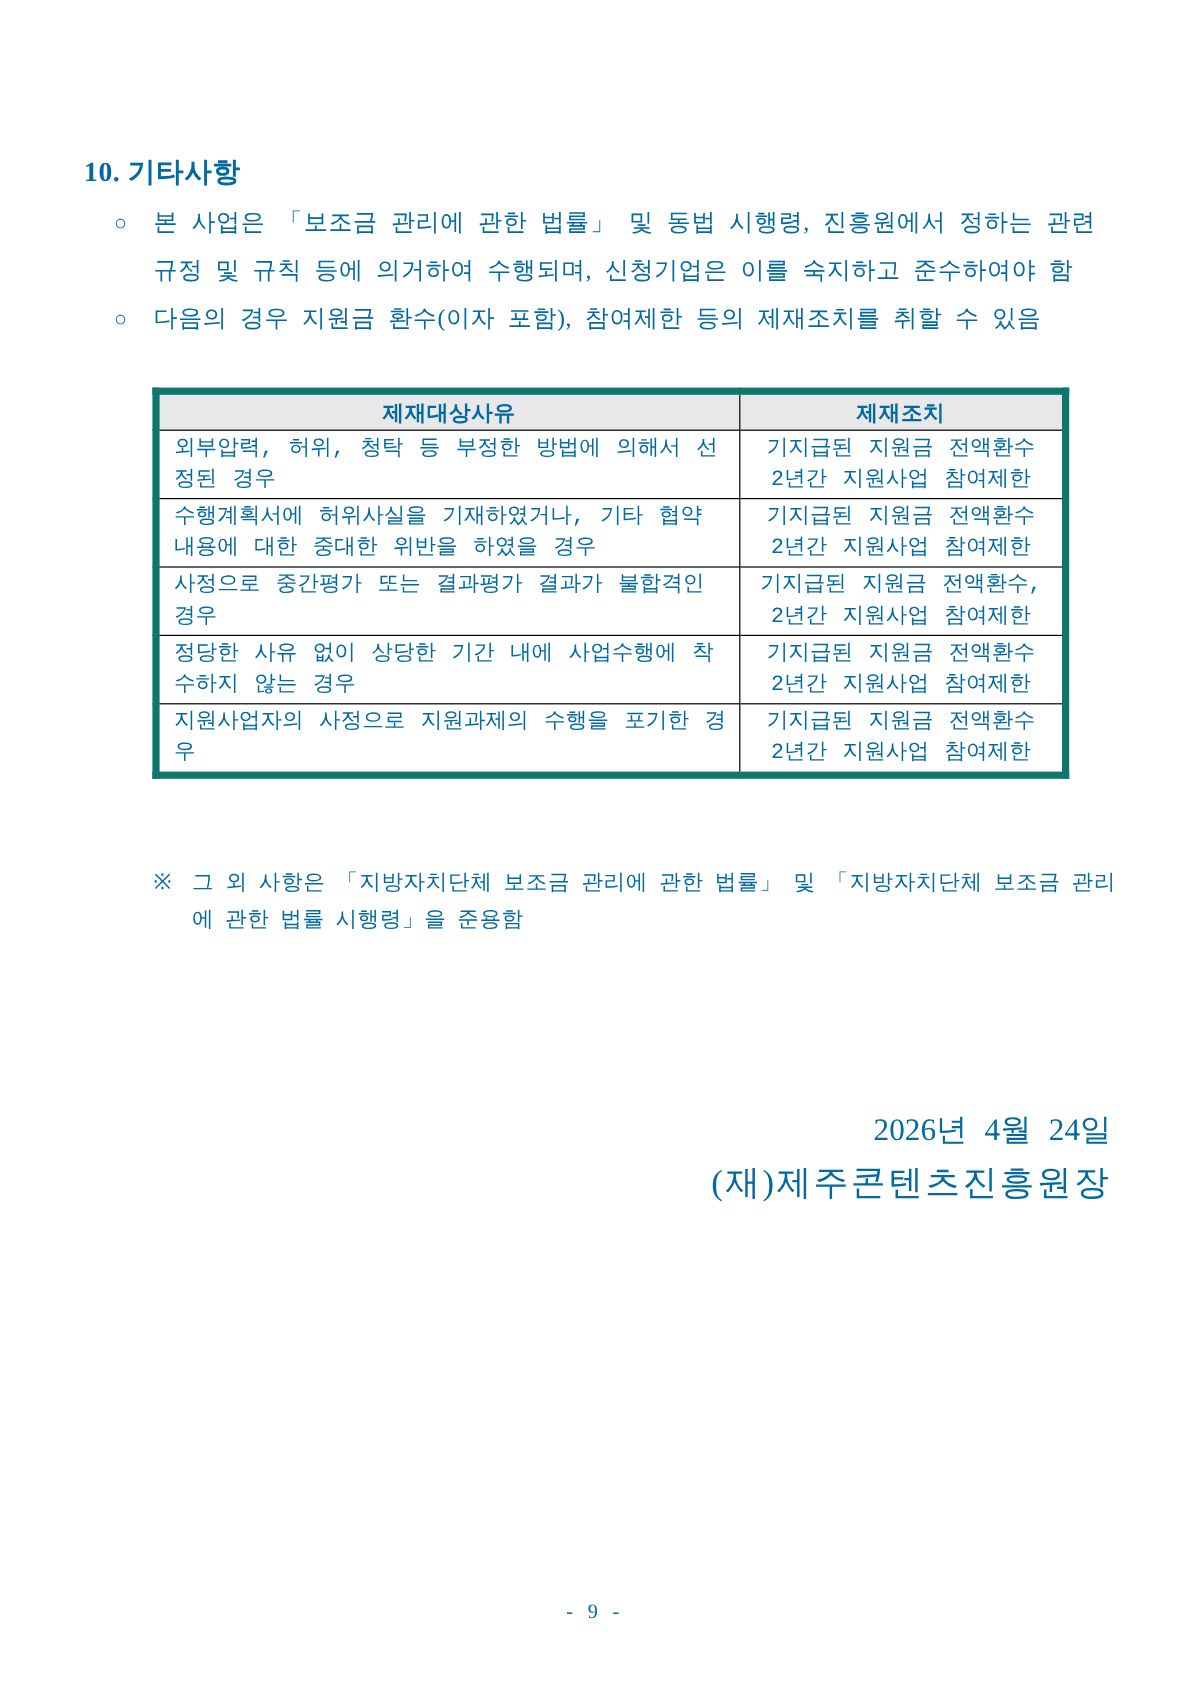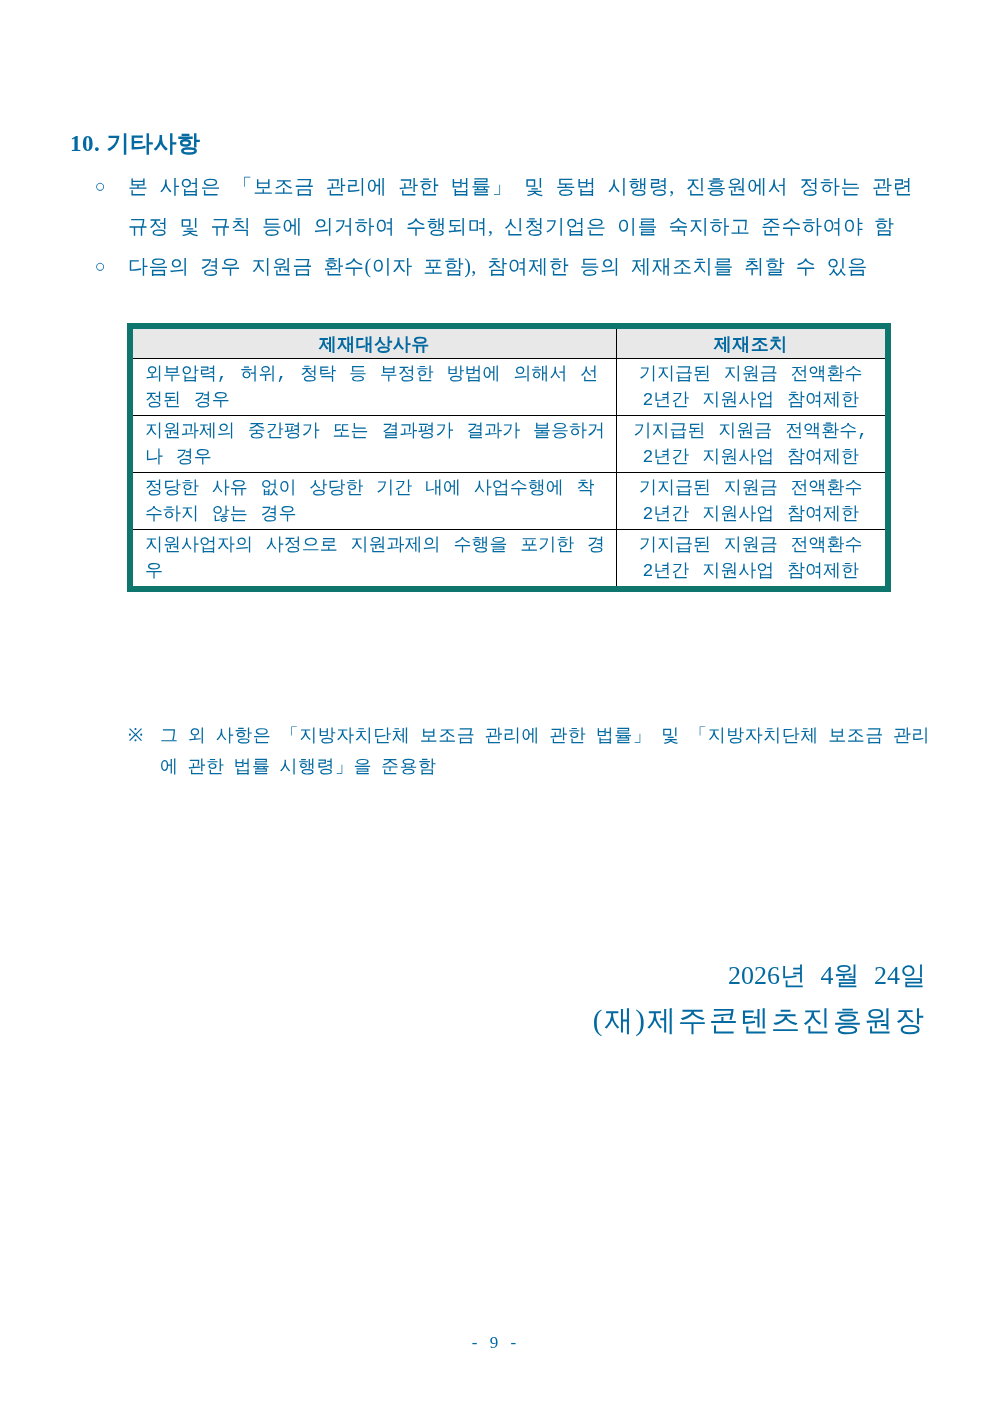--- a/index.html
+++ b/index.html
@@ -111,21 +111,20 @@
     word-spacing: 4px;
     letter-spacing: 0.5px;
   }
 
   
   .closing {
     position: absolute;
     top: 924px;
     right: 66px;
     text-align: right;
-    margin-top: 34px;
   }
   .closing-date {
     font-size: 26px;
     line-height: 36px;
     word-spacing: 8px;
   }
   .closing-signature {
     margin-top: 6px;
     font-size: 29px;
     line-height: 40px;
@@ -172,21 +171,26 @@
         <th>제재조치</th>
       </tr>
     </thead>
     <tbody>
       <tr class="row-tall">
         <td class="cell-reason">외부압력, 허위, 청탁 등 부정한 방법에 의해서 선정된 경우</td>
         <td class="cell-action">기지급된 지원금 전액환수
 2년간 지원사업 참여제한</td>
       </tr>
       <tr class="row-tall">
-        <td class="cell-reason">지원과제의 중간평가 또는 결과평가 결과가 불응하거나 경우</td>
+        <td class="cell-reason">수행계획서에 허위사실을 기재하였거나, 기타 협약 내용에 대한 중대한 위반을 하였을 경우</td>
+        <td class="cell-action">기지급된 지원금 전액환수
+2년간 지원사업 참여제한</td>
+      </tr>
+      <tr class="row-tall">
+        <td class="cell-reason">사정으로 중간평가 또는 결과평가 결과가 불합격인 경우</td>
         <td class="cell-action">기지급된 지원금 전액환수,
 2년간 지원사업 참여제한</td>
       </tr>
       <tr class="row-tall">
         <td class="cell-reason">정당한 사유 없이 상당한 기간 내에 사업수행에 착수하지 않는 경우</td>
         <td class="cell-action">기지급된 지원금 전액환수
 2년간 지원사업 참여제한</td>
       </tr>
       <tr class="row-tall">
         <td class="cell-reason">지원사업자의 사정으로 지원과제의 수행을 포기한 경우</td>

